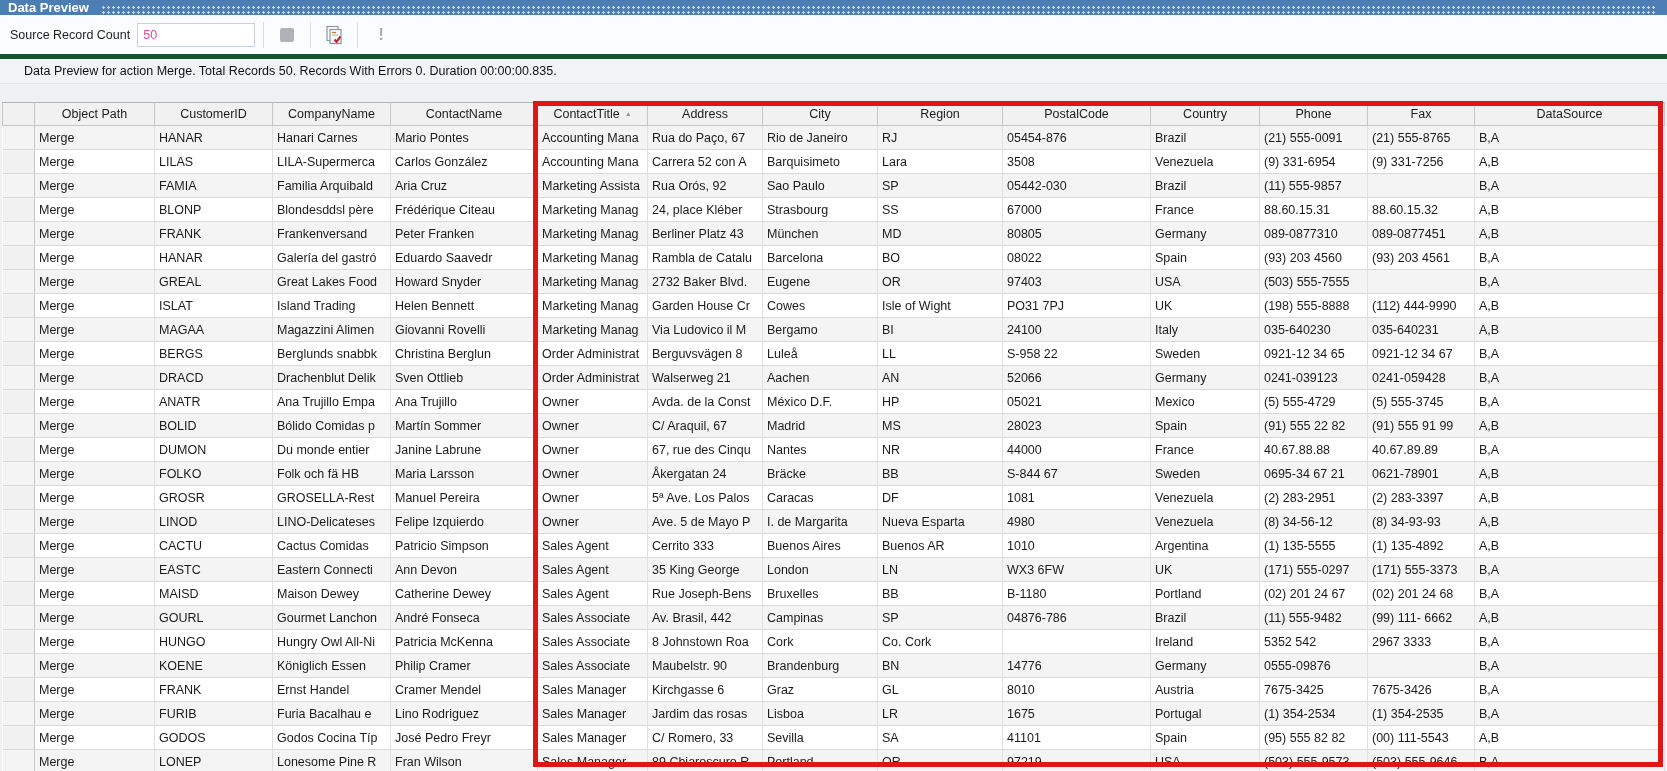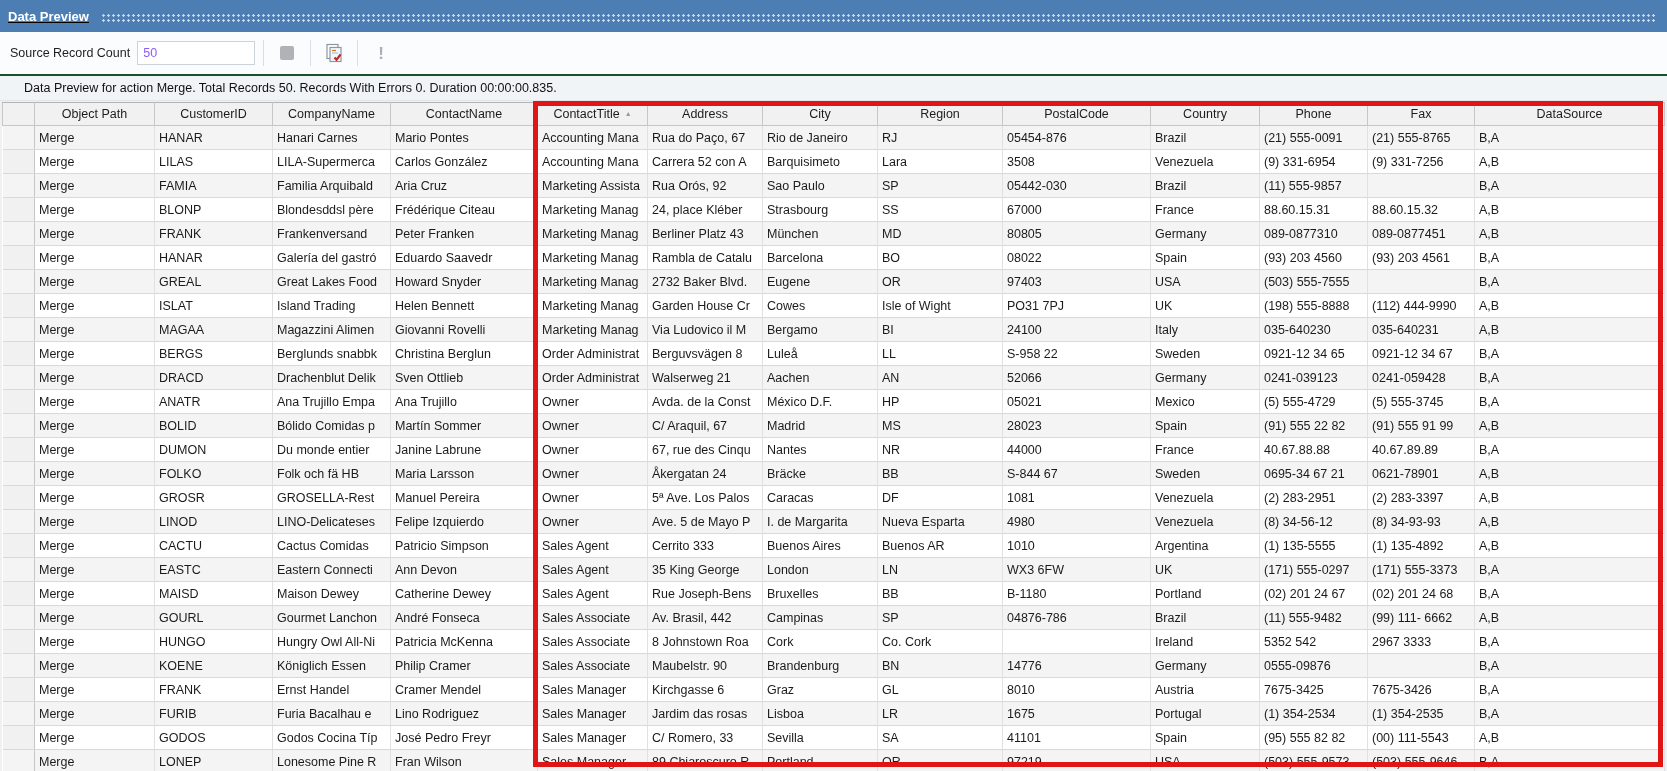--- a/index.html
+++ b/index.html
@@ -5,40 +5,40 @@
   * { box-sizing: border-box; }
   html,body { margin:0; padding:0; }
   body {
     width:1667px; height:771px; overflow:hidden;
     background:#eef1f4;
     font-family:"Liberation Sans", sans-serif;
     position:relative;
   }
   
   .titlebar {
-    height:32px; background:#4c7db3;
-    display:flex; align-items:center; padding:0 10px 0 8px;text-decoration:underline;
+    height:15px; background:#4c7db3;
+    display:flex; align-items:center; padding:0 10px 0 8px;
   }
   .titlebar .title {
     color:#ffffff; font-size:13px; font-weight:700; white-space:nowrap; margin-right:12px;
   }
   .titlebar .title-dots {
     flex:1; height:9px; margin-top:3px;
     background-image: radial-gradient(rgba(230,239,248,.8) 1px, transparent 1.45px);
     background-size:5px 5px;
   }
   
   .toolbar {
-    height:44px; background:#fbfcfd; border-bottom:2px solid #14532d;
+    height:44px; background:#fbfcfd; border-bottom:5px solid #14532d;
     display:flex; align-items:center; padding-left:10px;
   }
   .tb-label { font-size:12.5px; color:#1e1e1e; margin-right:7px; white-space:nowrap; }
   .tb-input {
     width:118px; height:24px; border:1px solid #ccd4db; background:#fff;
-    font-family:"Liberation Sans",sans-serif; font-size:12.5px; color:#8b5cf6; padding:0 5px;
+    font-family:"Liberation Sans",sans-serif; font-size:12.5px; color:#ec4899; padding:0 5px;
   }
   .sep { width:1px; height:26px; background:#d8dee4; margin:0 8px; }
   .icon-btn {
     background:transparent; border:none; width:30px; height:30px; padding:0;
     display:flex; align-items:center; justify-content:center; cursor:default;
   }
   .stop-square { width:14px; height:14px; background:#afb3b8; border-radius:2px; display:block; }
   .excl { color:#a9afb6; font-weight:700; font-size:17px; line-height:1; }
   
   .statusline {

